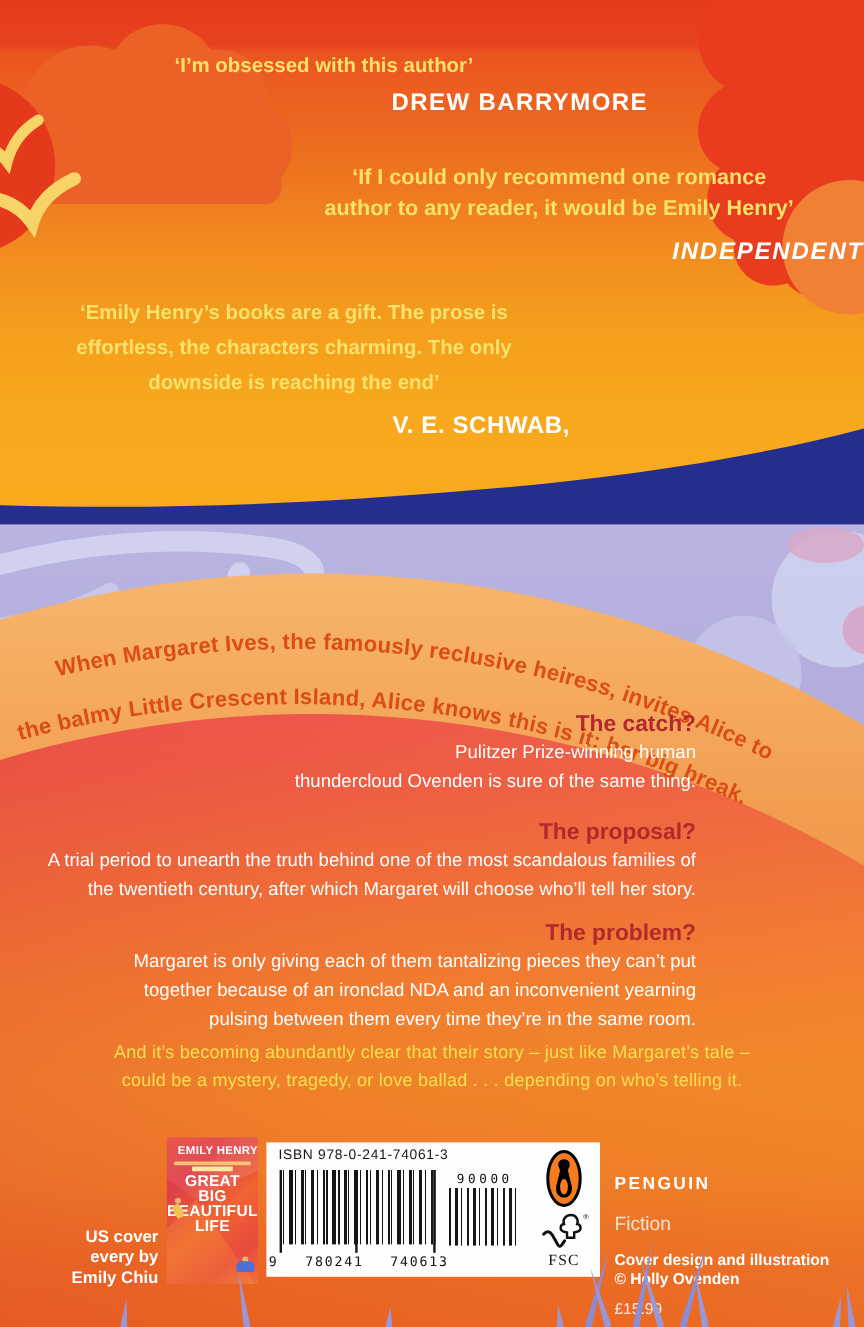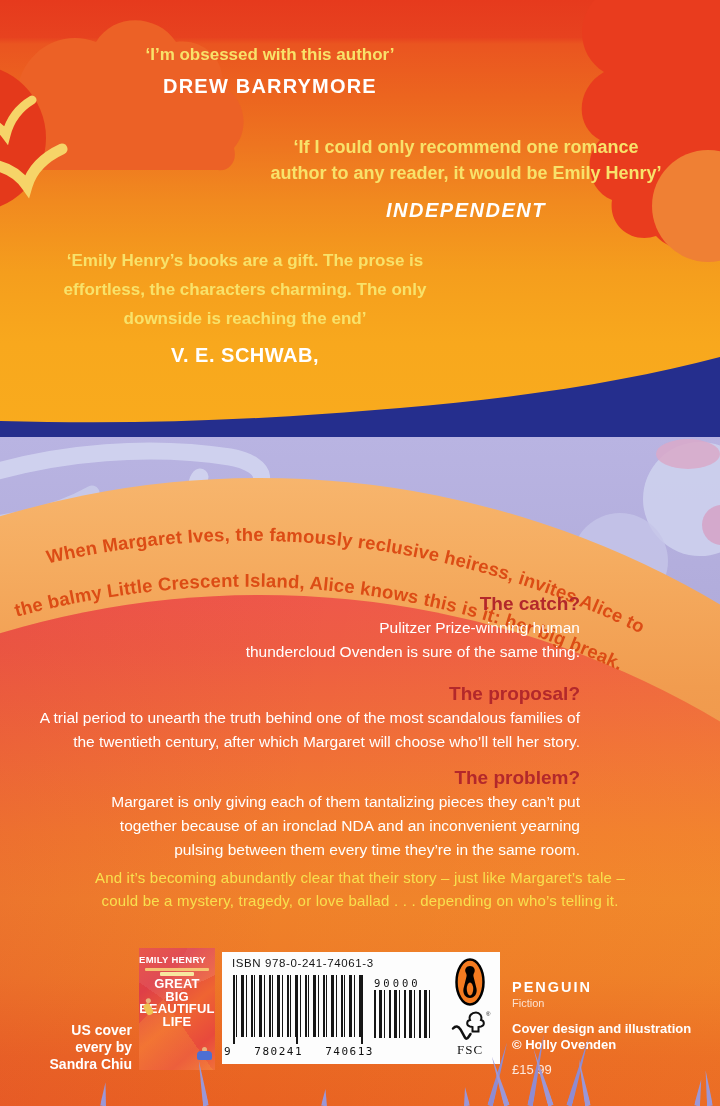--- a/index.html
+++ b/index.html
@@ -29,21 +29,21 @@
         background:linear-gradient(100deg,rgba(214,43,62,.18) 0%,rgba(214,43,62,0) 42%,rgba(255,200,60,.10) 100%);}
 
   
   .curved{position:absolute;left:0;top:0;pointer-events:none;}
   .curve-text{font-family:"Liberation Sans",sans-serif;font-weight:bold;
               font-size:18.5px;fill:#dc4c15;letter-spacing:.2px;}
 
   
   .q{position:absolute;text-align:center;}
   .q-line{font-weight:bold;color:#f8e26a;}
-  .q-src{font-weight:bold;color:#ffffff;}
+  .q-src{font-weight:bold;color:#ffffff;text-align:right;}
   .q1{left:0;top:42px;width:540px;font-size:17px;line-height:25px;}
   .q1 .q-src{margin-top:7px;font-size:20px;letter-spacing:1.2px;}
   .q2{left:212px;top:134px;width:508px;font-size:18px;line-height:26px;}
   .q2 .q-src{margin-top:11px;font-size:20px;font-style:italic;letter-spacing:1.5px;}
   .q3{left:15px;top:246px;width:460px;font-size:17px;line-height:29px;}
   .q3 .q-src{margin-top:8px;font-size:20px;letter-spacing:.5px;}
   .q-work{margin-top:2px;font-size:18px;font-weight:bold;font-style:italic;color:#fff;}
 
   
   .sections{position:absolute;left:0;top:592px;width:580px;text-align:right;color:#fff;}
@@ -56,21 +56,21 @@
 
   
   .credits{position:absolute;left:18px;top:1022px;width:114px;text-align:right;
            color:#fff;font-size:14px;font-weight:bold;line-height:17px;}
 
   .thumb{position:absolute;left:139px;top:948px;width:76px;height:122px;overflow:hidden;
          background:linear-gradient(140deg,#e64a3e 0%,#de3f47 25%,#ef6432 55%,#e84a3c 80%,#f0703a 100%);}
   .thumb-facets{position:absolute;inset:0;
          background:conic-gradient(from 25deg at 32% 42%,rgba(255,255,255,.10) 0 40deg,transparent 40deg 120deg,
            rgba(255,190,60,.18) 120deg 200deg,transparent 200deg 280deg,rgba(255,255,255,.07) 280deg 360deg);}
-  .t-author{position:relative;margin-top:6px;text-align:left;color:#fff;font-weight:bold;
+  .t-author{position:relative;margin-top:6px;text-align:right;color:#fff;font-weight:bold;
             font-size:9.5px;letter-spacing:.3px;}
   .t-strip1{position:relative;width:85%;height:3px;margin:3px auto 1px;background:#f7d779;opacity:.85;border-radius:1px;}
   .t-strip2{position:relative;width:46%;height:4px;margin:1px auto 2px;background:#f7e9a0;border-radius:1px;}
   .t-title{position:relative;text-align:center;color:#fff;font-weight:bold;
            font-size:13px;line-height:12.5px;letter-spacing:.2px;}
   .fig-y{position:absolute;left:3px;top:51px;width:13px;height:17px;transform:rotate(-28deg);}
   .fig-y .head{position:absolute;left:7px;top:0;width:5px;height:5px;border-radius:50%;background:#e9b27c;}
   .fig-y .body{position:absolute;left:2px;top:4px;width:7px;height:12px;border-radius:3px;background:#f0c352;}
   .fig-b{position:absolute;right:3px;bottom:9px;width:15px;height:14px;}
   .fig-b .head{position:absolute;left:5px;top:0;width:5px;height:5px;border-radius:50%;background:#e9b27c;}
@@ -79,33 +79,33 @@
   .bcbox{position:absolute;left:222px;top:952px;width:278px;height:112px;background:#fdfdfd;}
   .isbn{position:absolute;left:10px;top:5px;font-size:11.5px;letter-spacing:.6px;color:#151515;}
   .bars{position:absolute;left:11px;top:23px;width:130px;height:62px;
         background:repeating-linear-gradient(90deg,#161616 0 2px,#fdfdfd 2px 3px,#161616 3px 4px,
           #fdfdfd 4px 8px,#161616 8px 11px,#fdfdfd 11px 13px,#161616 13px 14px,#fdfdfd 14px 18px);}
   .guard{position:absolute;top:23px;width:2px;height:69px;background:#161616;}
   .g1{left:11px;} .g2{left:74px;} .g3{left:139px;}
   .ean-digits{position:absolute;left:2px;top:93px;width:150px;display:flex;justify-content:space-between;
         font-family:"DejaVu Sans Mono",monospace;font-size:11px;color:#111;}
   .ean-digits span{letter-spacing:1.5px;}
-  .supp-digits{position:absolute;left:152px;top:25px;width:60px;
+  .supp-digits{position:absolute;left:152px;top:25px;width:60px;text-align:center;
         font-family:"DejaVu Sans Mono",monospace;font-size:10.5px;letter-spacing:3px;color:#111;}
   .bars-supp{position:absolute;left:152px;top:38px;width:58px;height:48px;
         background:repeating-linear-gradient(90deg,#161616 0 2px,#fdfdfd 2px 5px,#161616 5px 8px,
           #fdfdfd 8px 10px,#161616 10px 11px,#fdfdfd 11px 15px);}
   .penguin{position:absolute;left:233px;top:6px;width:30px;height:48px;}
   .fsc{position:absolute;left:226px;top:56px;width:44px;height:34px;}
   .fsc-label{position:absolute;left:226px;top:90px;width:44px;text-align:center;
         font-family:"Liberation Serif",serif;font-size:13px;letter-spacing:1px;color:#111;}
 
   .pub{position:absolute;left:512px;top:979px;width:196px;color:#fff;}
   .pub-name{font-size:14.5px;font-weight:bold;letter-spacing:2px;}
-  .pub-imprint{font-size:11px;color:rgba(255,255,255,.78);margin-top:2px;}
+  .pub-imprint{font-size:16px;color:rgba(255,255,255,.78);margin-top:17px;}
   .pub-credit{margin-top:12px;font-size:13px;font-weight:bold;line-height:16px;}
   .pub-price{margin-top:9px;font-size:13px;color:rgba(255,255,255,.85);}
 
   
   .blade{position:absolute;bottom:0;width:6px;background:#9b97d7;
          clip-path:polygon(50% 0,100% 100%,0 100%);transform-origin:50% 100%;}
   .bl1{left:100px;height:24px;transform:rotate(6deg);}
   .bl2{left:203px;height:46px;transform:rotate(-9deg);}
   .bl3{left:321px;height:17px;transform:rotate(5deg);}
   .bl4{left:464px;height:19px;transform:rotate(-6deg);}
@@ -198,21 +198,21 @@
   </div>
 
   <div class="closing">
     <div>And it’s becoming abundantly clear that their story – just like Margaret’s tale –</div>
     <div>could be a mystery, tragedy, or love ballad . . . depending on who’s telling it.</div>
   </div>
 
   <div class="credits">
     <div>US cover</div>
     <div>every by</div>
-    <div>Sandra Chiu</div>
+    <div>Emily Chiu</div>
   </div>
 
   <div class="thumb">
     <div class="thumb-facets"></div>
     <div class="t-author">EMILY HENRY</div>
     <div class="t-strip1"></div>
     <div class="t-strip2"></div>
     <div class="t-title">GREAT</div>
     <div class="t-title">BIG</div>
     <div class="t-title">BEAUTIFUL</div>

